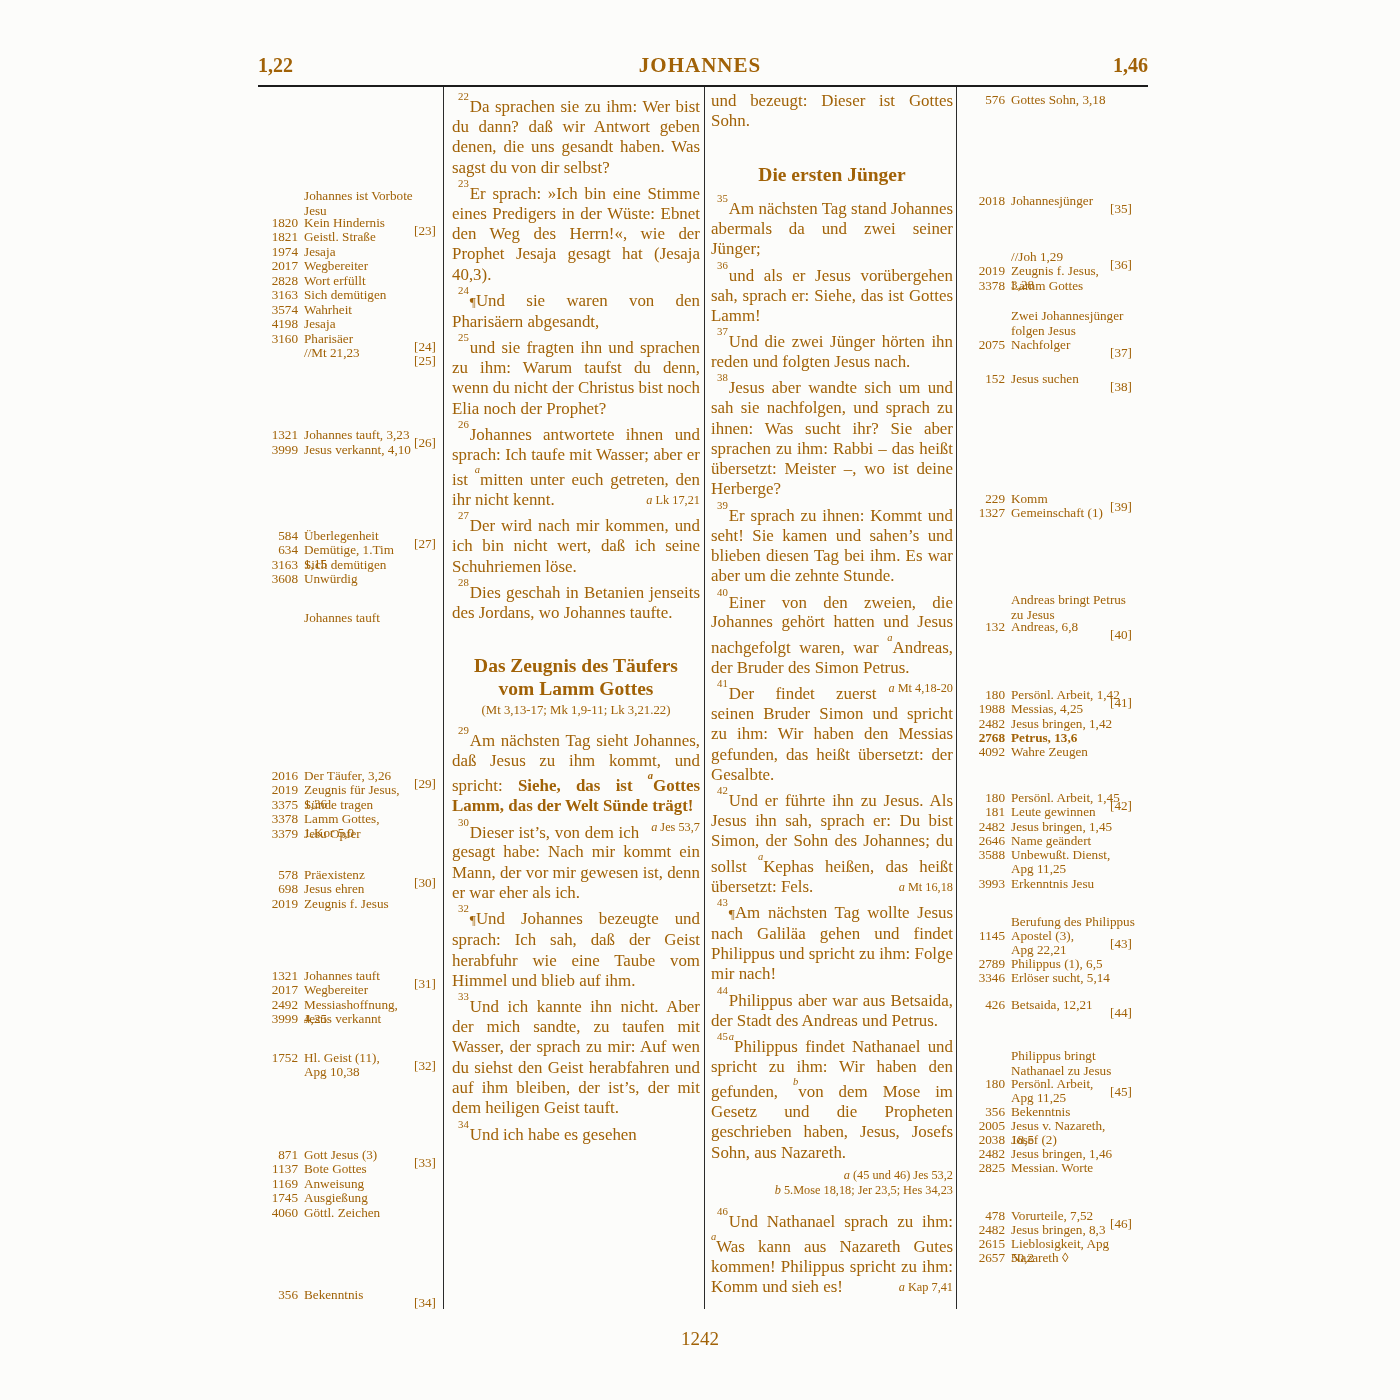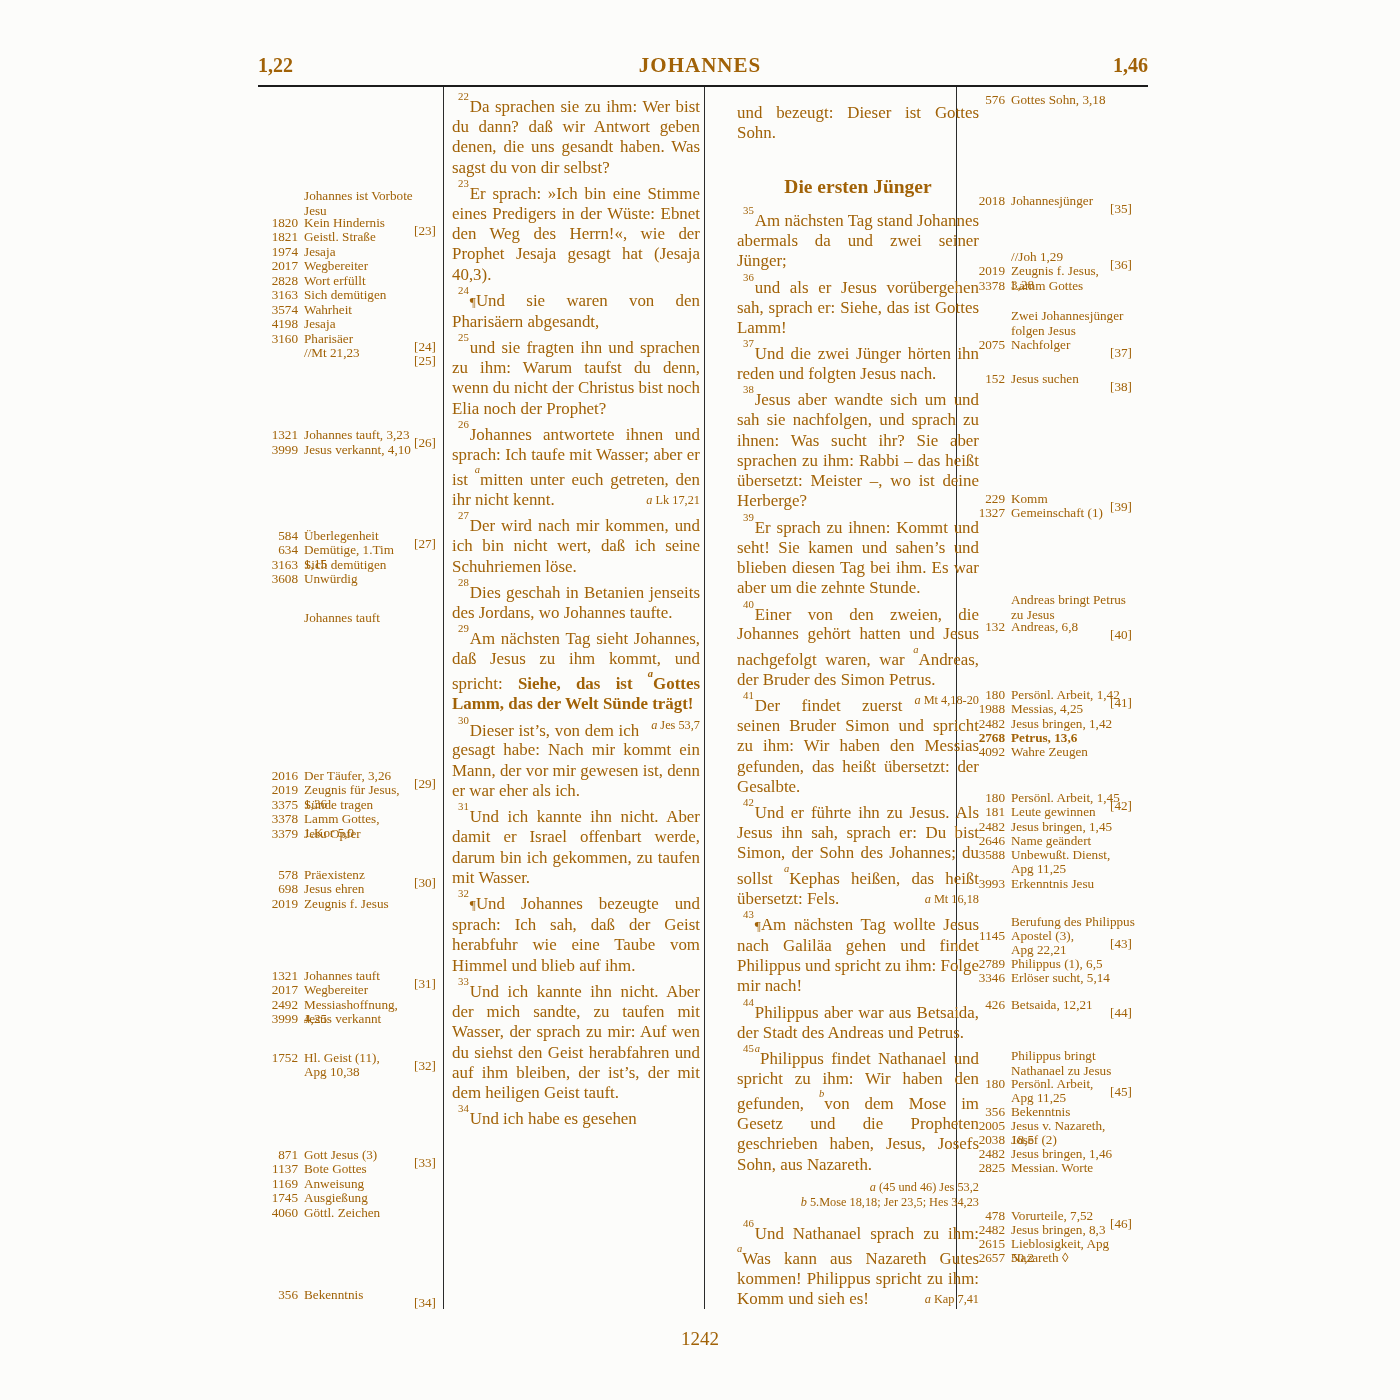--- a/index.html
+++ b/index.html
@@ -22,21 +22,21 @@
   .m-entry{position:absolute;left:0;right:0;}
   .m-num{position:absolute;left:0;width:42px;text-align:right;}
   .m-label{display:block;margin-left:48px;margin-right:26px;}
   .m-marker{position:absolute;right:2px;top:8px;}
   #rightMargin .m-marker{right:14px;}
   .m-head{position:absolute;left:0;right:0;padding-left:48px;font-weight:normal;line-height:15px;}
   
   .text-col{position:absolute;top:91px;height:1218px;overflow:hidden;
     font-size:16.9px;line-height:20.3px;text-align:justify;}
   #col1{left:452px;width:248px;}
-  #col2{left:737px;width:242px;margin-top:12px;}
+  #col2{left:711px;width:242px;}
   .text-col p{margin:0;text-indent:6px;}
   .text-col p.cont{text-indent:0;}
   .vnum{font-size:10.8px;position:relative;top:-5px;margin-right:1px;font-weight:normal;}
   .pil{font-size:13.5px;}
   .fl{font-size:10.5px;font-style:italic;position:relative;top:-5px;}
   .vref{float:right;font-size:12.3px;line-height:20.3px;padding-left:6px;}
   .vref i{font-style:italic;}
   .c-head{margin:32px 0 7px 0;text-align:center;font-weight:bold;font-size:19.5px;line-height:22.5px;text-indent:0;}
   .c-head-sub{font-weight:normal;font-size:12.8px;line-height:15px;margin-top:3px;}
   .refblock{text-align:right;font-size:12.3px;line-height:15.5px;margin:5px 0 7px 0;text-indent:0;}
@@ -214,23 +214,23 @@
       </div>
     </div>
   <div class="text-col" id="col1">
       <p class="para"><sup class="vnum">22</sup>Da sprachen sie zu ihm: Wer bist du dann? daß wir Antwort geben denen, die uns gesandt haben. Was sagst du von dir selbst?</p>
       <p class="para"><sup class="vnum">23</sup>Er sprach: »Ich bin eine Stimme eines Predigers in der Wüste: Ebnet den Weg des Herrn!«, wie der Prophet Jesaja gesagt hat (Jesaja 40,3).</p>
       <p class="para"><sup class="vnum">24</sup><span class="pil">¶</span>Und sie waren von den Pharisäern abgesandt,</p>
       <p class="para"><sup class="vnum">25</sup>und sie fragten ihn und sprachen zu ihm: Warum taufst du denn, wenn du nicht der Christus bist noch Elia noch der Prophet?</p>
       <p class="para"><sup class="vnum">26</sup>Johannes antwortete ihnen und sprach: Ich taufe mit Wasser; aber er ist <sup class="fl">a</sup>mitten unter euch getreten, den ihr nicht kennt.<span class="vref"><i>a</i> Lk 17,21</span></p>
       <p class="para"><sup class="vnum">27</sup>Der wird nach mir kommen, und ich bin nicht wert, daß ich seine Schuhriemen löse.</p>
       <p class="para"><sup class="vnum">28</sup>Dies geschah in Betanien jenseits des Jordans, wo Johannes taufte.</p>
+      <div class="c-head">Das Zeugnis des Täufers<br>vom Lamm Gottes<div class="c-head-sub">(Mt 3,13-17; Mk 1,9-11; Lk 3,21.22)</div></div>
       <p class="para"><sup class="vnum">29</sup>Am nächsten Tag sieht Johannes, daß Jesus zu ihm kommt, und spricht: <b>Siehe, das ist <sup class="fl">a</sup>Gottes Lamm, das der Welt Sünde trägt!</b><span class="vref"><i>a</i> Jes 53,7</span></p>
       <p class="para"><sup class="vnum">30</sup>Dieser ist’s, von dem ich gesagt habe: Nach mir kommt ein Mann, der vor mir gewesen ist, denn er war eher als ich.</p>
-      <p class="para"><sup class="vnum">31</sup>Und ich kannte ihn nicht. Aber damit er Israel offenbart werde, darum bin ich gekommen, zu taufen mit Wasser.</p>
       <p class="para"><sup class="vnum">32</sup><span class="pil">¶</span>Und Johannes bezeugte und sprach: Ich sah, daß der Geist herabfuhr wie eine Taube vom Himmel und blieb auf ihm.</p>
       <p class="para"><sup class="vnum">33</sup>Und ich kannte ihn nicht. Aber der mich sandte, zu taufen mit Wasser, der sprach zu mir: Auf wen du siehst den Geist herabfahren und auf ihm bleiben, der ist’s, der mit dem heiligen Geist tauft.</p>
       <p class="para"><sup class="vnum">34</sup>Und ich habe es gesehen</p>
     </div>
   <div class="text-col" id="col2">
       <p class="cont">und bezeugt: Dieser ist Gottes Sohn.</p>
       <div class="c-head">Die ersten Jünger</div>
       <p class="para"><sup class="vnum">35</sup>Am nächsten Tag stand Johannes abermals da und zwei seiner Jünger;</p>
       <p class="para"><sup class="vnum">36</sup>und als er Jesus vorübergehen sah, sprach er: Siehe, das ist Gottes Lamm!</p>
       <p class="para"><sup class="vnum">37</sup>Und die zwei Jünger hörten ihn reden und folgten Jesus nach.</p>

